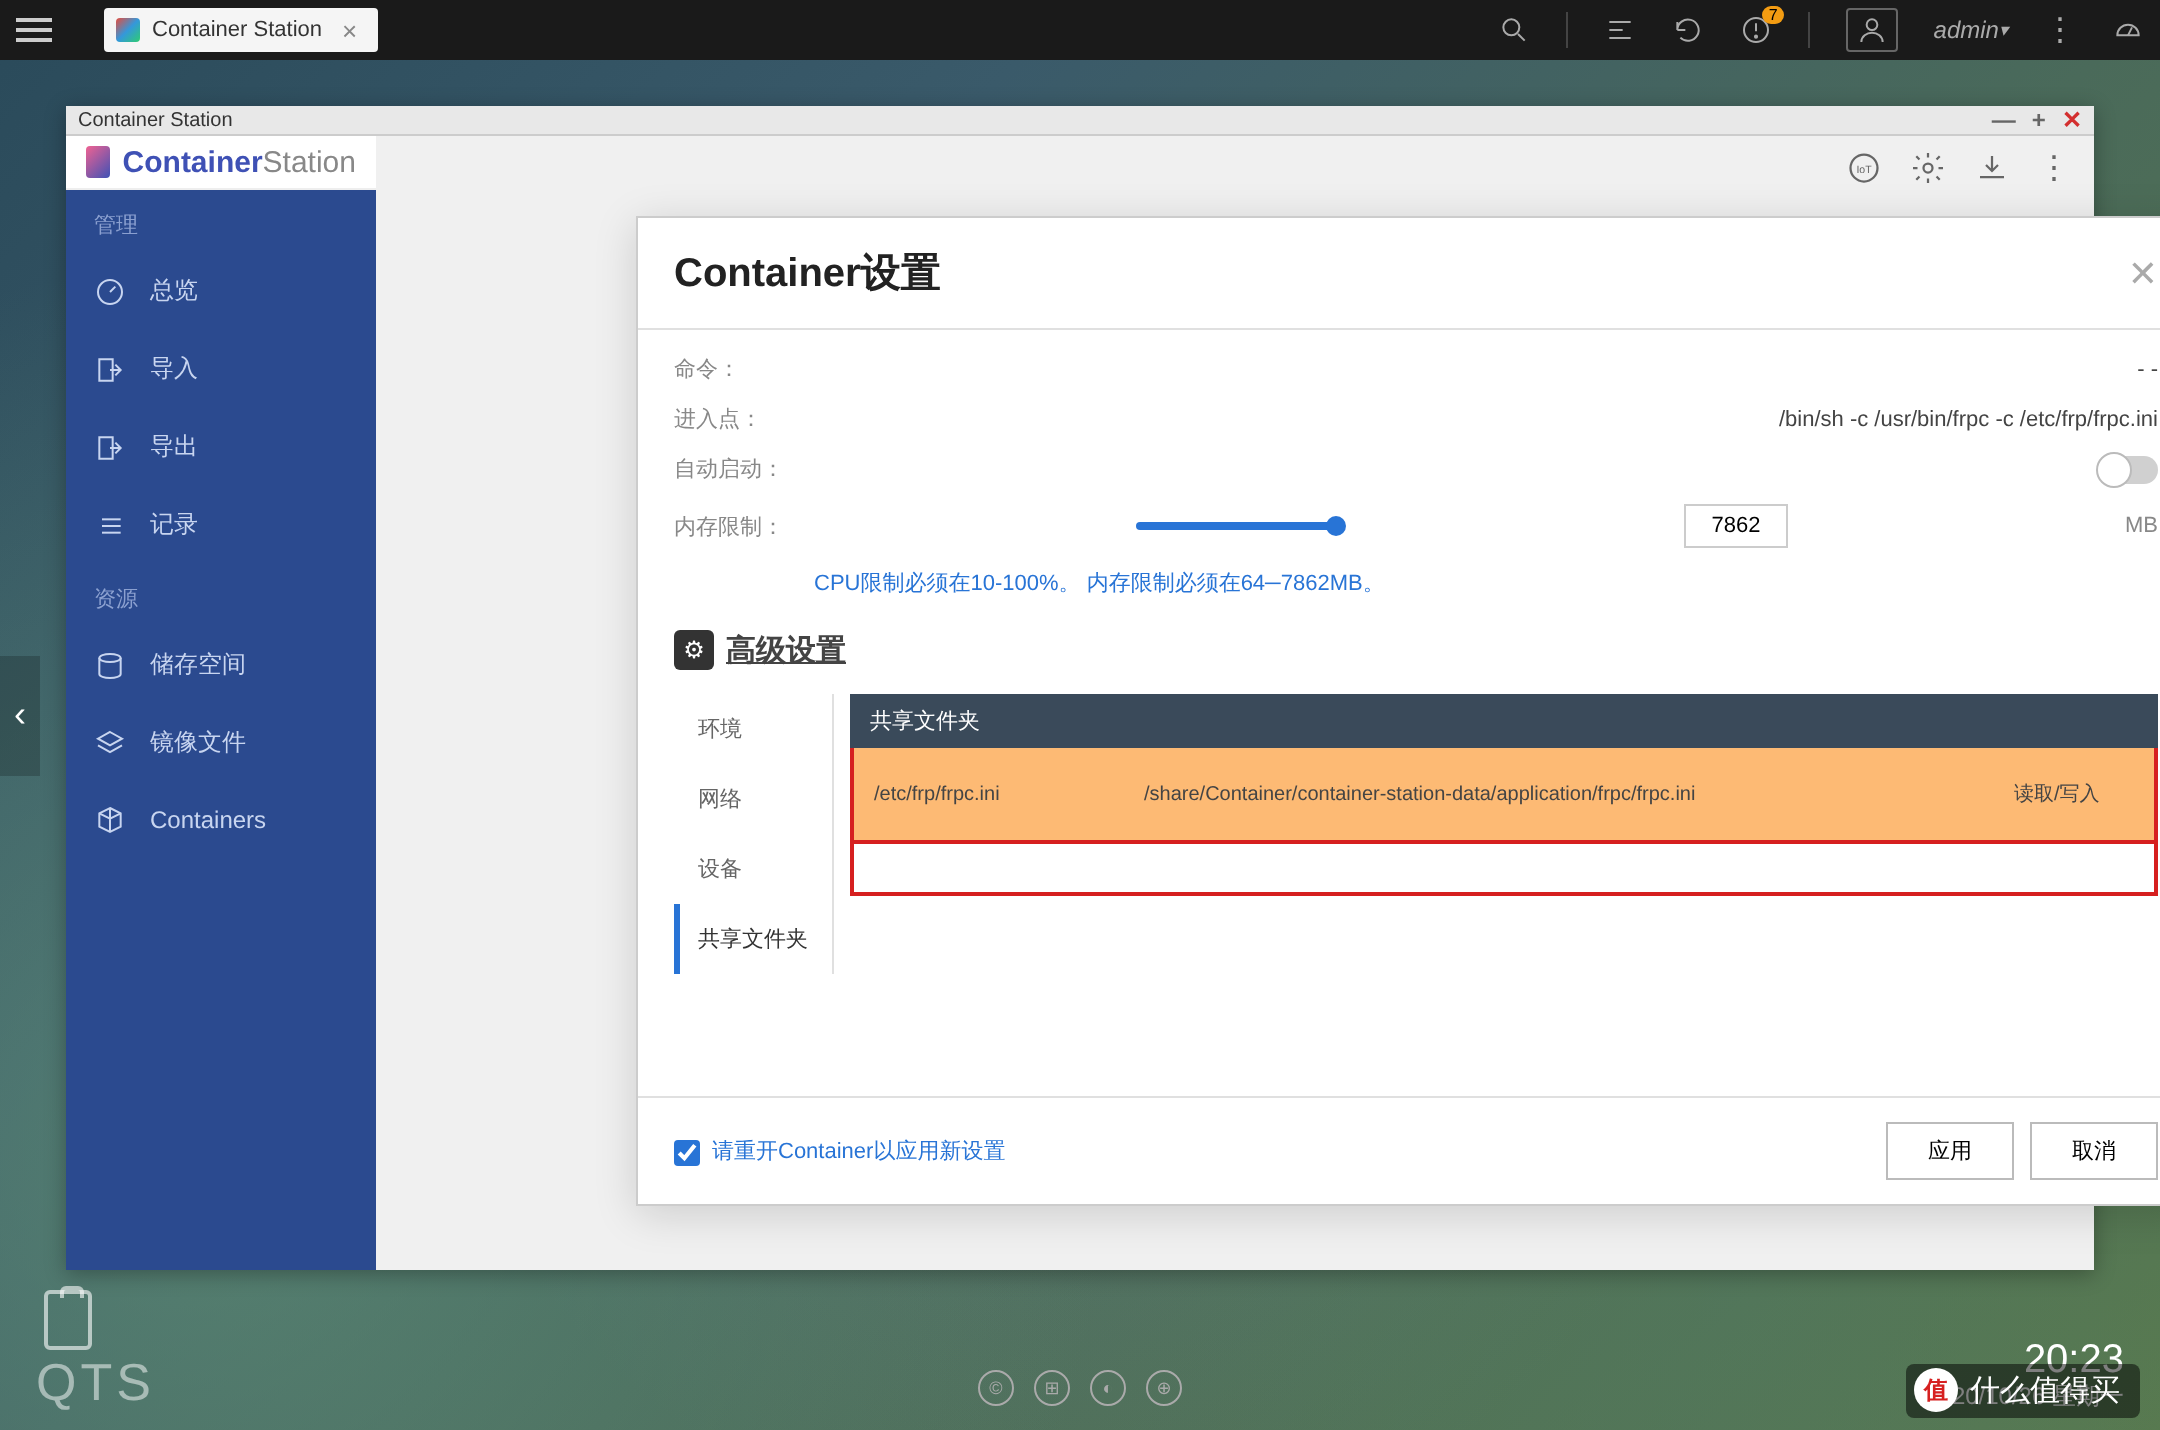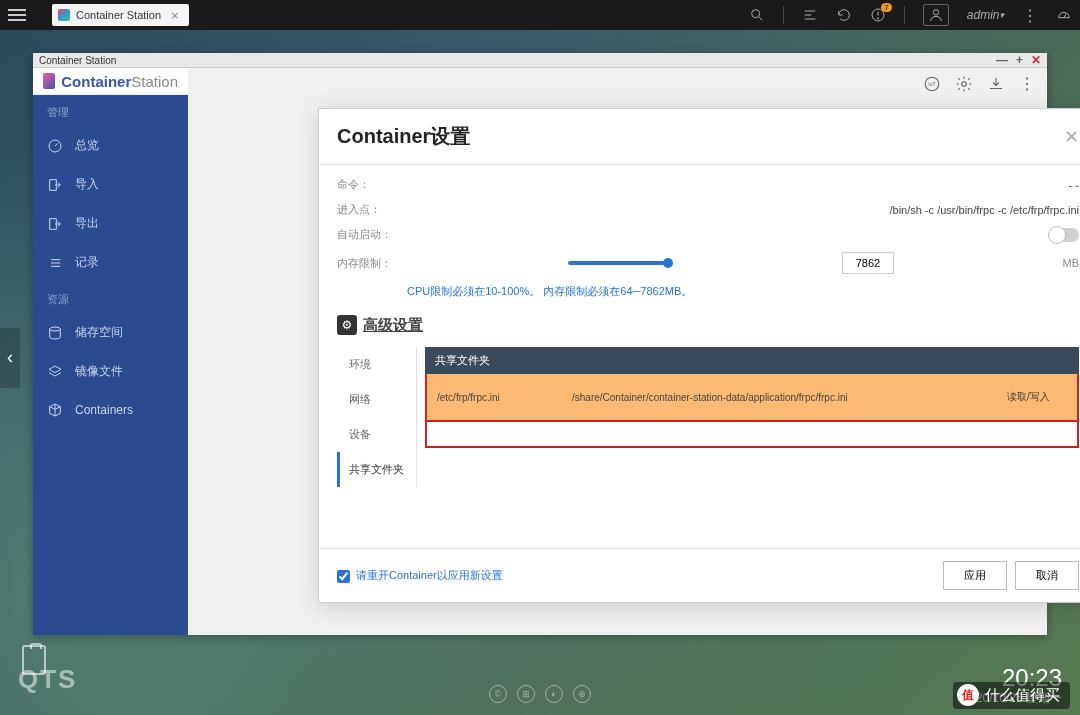--- a/index.html
+++ b/index.html
@@ -103,23 +103,23 @@
     .footer-check { display: flex; align-items: flex-end; gap: 6px; color: #2874d6; font-size: 11px; }
     .footer-check input { accent-color: #2874d6; }
     .footer-btns { margin-left: auto; display: flex; gap: 8px; }
     .footer-btn { border: 1px solid #bbb; background: #fff; padding: 6px 20px; font-size: 11px; cursor: pointer; }
     
     
     .desktop-bottom { position: absolute; bottom: 0; left: 0; right: 0; height: 70px; z-index: 15; pointer-events: none; }
     .dock-icons { position: absolute; bottom: 12px; left: 50%; transform: translateX(-50%); display: flex; gap: 10px; pointer-events: auto; }
     .dock-icon { width: 18px; height: 18px; border: 1.5px solid #aaa; border-radius: 50%; display: flex; align-items: center; justify-content: center; font-size: 9px; color: #aaa; cursor: pointer; }
     .clock-area { position: absolute; bottom: 8px; right: 18px; color: #fff; text-align: right; pointer-events: auto; }
-    .clock-time { font-size: 24px; font-weight: 300; line-height: 1; }
+    .clock-time { font-size: 20px; font-weight: 300; line-height: 1; }
     .clock-date { font-size: 12px; }
-    .qts-logo { position: absolute; bottom: 20px; left: 18px; color: rgba(255,255,255,0.5); font-size: 26px; font-weight: 700; letter-spacing: 2px; pointer-events: auto; }
+    .qts-logo { position: absolute; bottom: 8px; left: 18px; color: rgba(255,255,255,0.5); font-size: 26px; font-weight: 400; letter-spacing: 2px; pointer-events: auto; }
     .clipboard-icon { position: absolute; bottom: 40px; left: 22px; width: 24px; height: 30px; border: 2px solid rgba(255,255,255,0.6); border-radius: 3px; pointer-events: auto; }
     .clipboard-icon::before { content: ""; position: absolute; top: -4px; left: 6px; width: 8px; height: 4px; border: 2px solid rgba(255,255,255,0.6); border-bottom: none; border-radius: 3px 3px 0 0; }
     
     
     .watermark { position: absolute; bottom: 6px; right: 10px; background: rgba(0,0,0,0.5); color: #fff; padding: 4px 10px 4px 32px; border-radius: 4px; font-size: 15px; z-index: 100; pointer-events: none; }
     .watermark::before { content: "值"; position: absolute; left: 4px; top: 2px; width: 22px; height: 22px; background: #fff; color: #d62020; border-radius: 50%; display: flex; align-items: center; justify-content: center; font-size: 12px; font-weight: bold; }
   </style>
 </head>
 <body>
 

